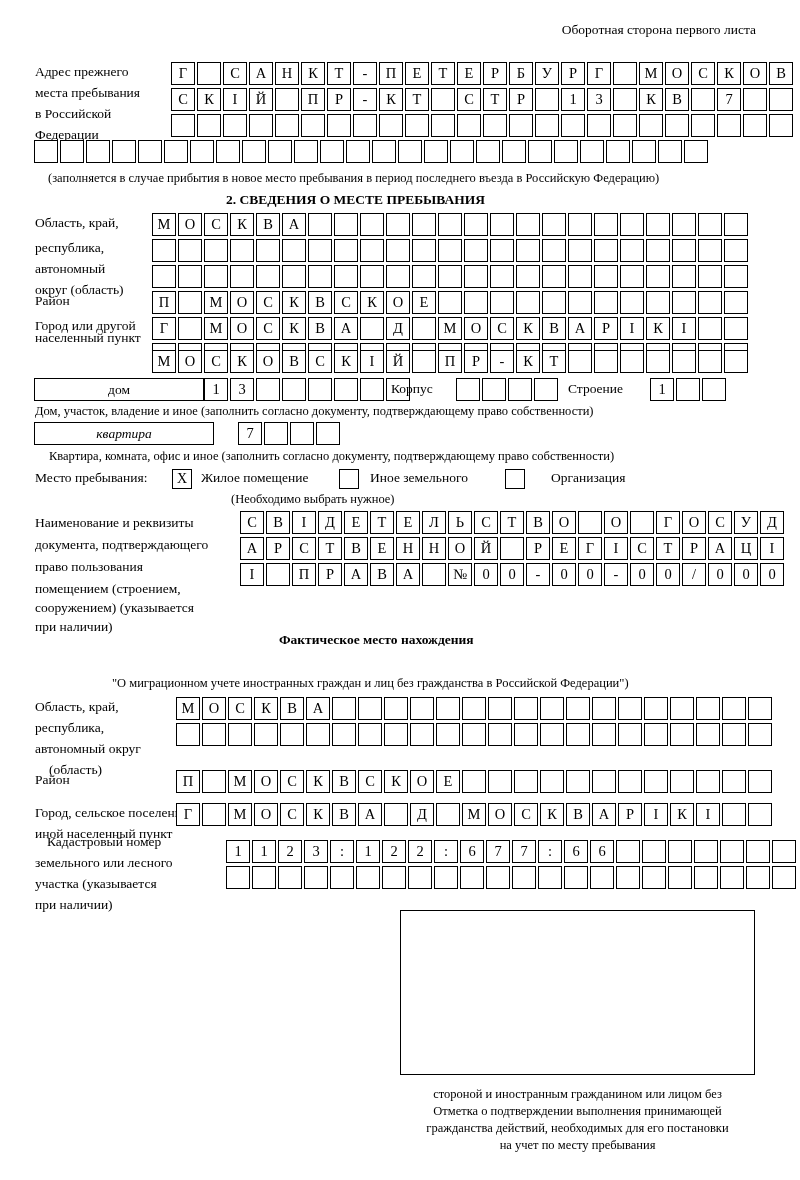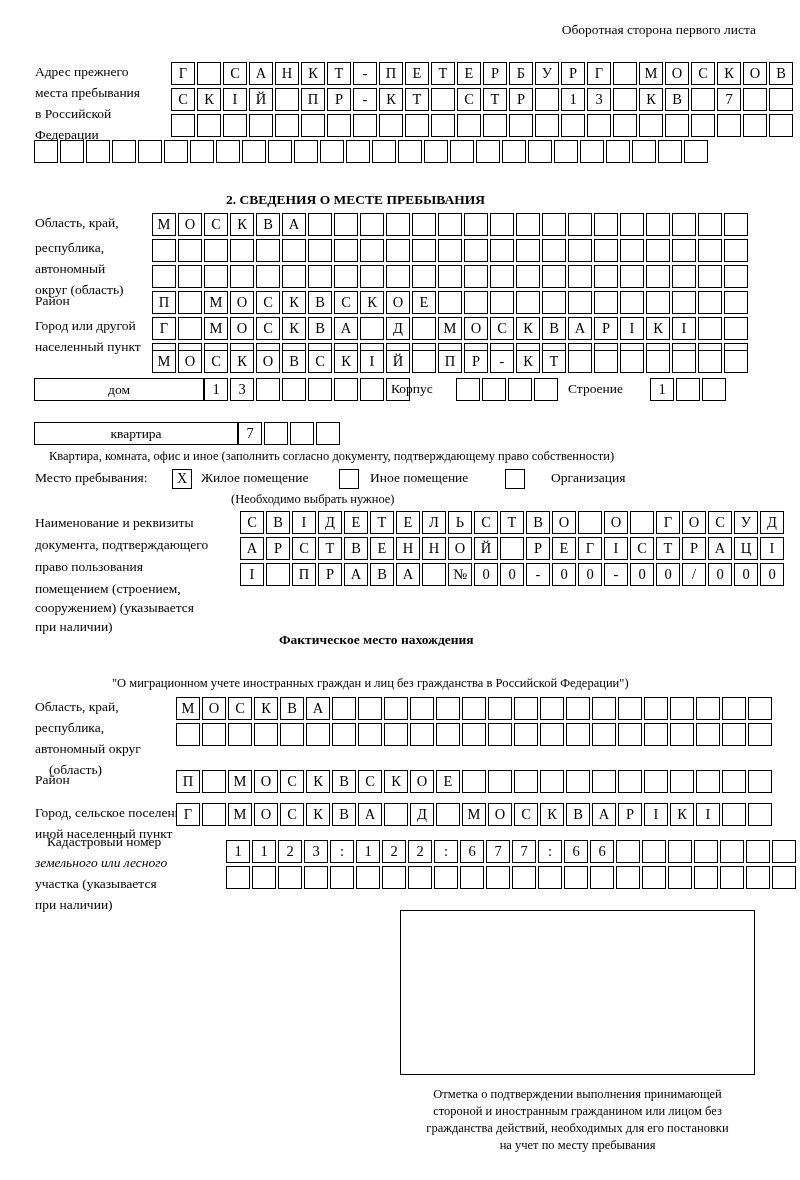--- a/index.html
+++ b/index.html
@@ -165,20 +165,21 @@
       <div class="cell"></div>
       <div class="cell"></div>
       <div class="cell"></div>
       <div class="cell"></div>
       <div class="cell"></div>
       <div class="cell"></div>
       <div class="cell"></div>
       <div class="cell"></div>
     </div>
 
+  <div class="t sm" style="left:48px;top:170px;">(заполняется в случае прибытия в новое место пребывания в период последнего въезда в Российскую Федерацию)</div>
 
   <div class="t bold" style="left:226px;top:192px;">2. СВЕДЕНИЯ О МЕСТЕ ПРЕБЫВАНИЯ</div>
 
   <div class="t" style="left:35px;top:215px;">Область, край,</div>
   <div class="t" style="left:35px;top:240px;">республика,</div>
   <div class="t" style="left:35px;top:261px;">автономный</div>
   <div class="t" style="left:35px;top:282px;">округ (область)</div>
 
   <div class="cells" id="s2-region-0" style="left:152px;top:213px;">
       <div class="cell">М</div>
@@ -277,21 +278,21 @@
       <div class="cell"></div>
       <div class="cell"></div>
       <div class="cell"></div>
       <div class="cell"></div>
       <div class="cell"></div>
       <div class="cell"></div>
       <div class="cell"></div>
     </div>
 
   <div class="t" style="left:35px;top:318px;">Город или другой</div>
-  <div class="t" style="left:35px;top:339px;">населенный пункт</div>
+  <div class="t" style="left:35px;top:330px;">населенный пункт</div>
   <div class="cells" id="s2-city-0" style="left:152px;top:317px;">
       <div class="cell">Г</div>
       <div class="cell"></div>
       <div class="cell">М</div>
       <div class="cell">О</div>
       <div class="cell">С</div>
       <div class="cell">К</div>
       <div class="cell">В</div>
       <div class="cell">А</div>
       <div class="cell"></div>
@@ -381,35 +382,36 @@
       <div class="cell"></div>
       <div class="cell"></div>
     </div>
   <div class="t" style="left:568px;top:381px;">Строение</div>
   <div class="cells" id="s2-stroenie" style="left:650px;top:378px;">
       <div class="cell">1</div>
       <div class="cell"></div>
       <div class="cell"></div>
     </div>
 
-
-  <div class="labelbox" style="left:34px;top:422px;width:204px;">квартира</div>
+  <div class="t sm" style="left:35px;top:403px;">Дом, участок, владение и иное (заполнить согласно документу, подтверждающему право собственности)</div>
+
+  <div class="labelbox" style="left:34px;top:422px;width:180px;font-style:italic;">квартира</div>
   <div class="cells" id="s2-flat" style="left:238px;top:422px;">
       <div class="cell">7</div>
       <div class="cell"></div>
       <div class="cell"></div>
       <div class="cell"></div>
     </div>
   <div class="t sm" style="left:49px;top:448px;">Квартира, комната, офис и иное (заполнить согласно документу, подтверждающему право собственности)</div>
 
   <div class="t" style="left:35px;top:470px;">Место пребывания:</div>
   <div class="chk" style="left:172px;top:469px;">X</div>
   <div class="t" style="left:201px;top:470px;">Жилое помещение</div>
   <div class="chk" style="left:339px;top:469px;"></div>
-  <div class="t" style="left:370px;top:470px;">Иное помещение</div>
+  <div class="t" style="left:370px;top:470px;">Иное земельного</div>
   <div class="chk" style="left:505px;top:469px;"></div>
   <div class="t" style="left:551px;top:470px;text-align:center;">Организация</div>
   <div class="t sm" style="left:231px;top:491px;">(Необходимо выбрать нужное)</div>
 
   <div class="t" style="left:35px;top:515px;">Наименование и реквизиты</div>
   <div class="t" style="left:35px;top:537px;">документа, подтверждающего</div>
   <div class="t" style="left:35px;top:559px;">право пользования</div>
   <div class="t" style="left:35px;top:581px;">помещением (строением,</div>
   <div class="t" style="left:35px;top:600px;">сооружением) (указывается</div>
   <div class="t" style="left:35px;top:619px;">при наличии)</div>
@@ -592,21 +594,21 @@
       <div class="cell">А</div>
       <div class="cell">Р</div>
       <div class="cell">І</div>
       <div class="cell">К</div>
       <div class="cell">І</div>
       <div class="cell"></div>
       <div class="cell"></div>
     </div>
 
   <div class="t" style="left:35px;top:834px;margin-left:12px;">Кадастровый номер</div>
-  <div class="t" style="left:35px;top:855px;font-style:italic;">земельного или лесного</div>
+  <div class="t" style="left:35px;top:855px;">земельного или лесного</div>
   <div class="t" style="left:35px;top:876px;">участка (указывается</div>
   <div class="t" style="left:35px;top:897px;">при наличии)</div>
 
   <div class="cells" id="al-cad-0" style="left:226px;top:840px;">
       <div class="cell">1</div>
       <div class="cell">1</div>
       <div class="cell">2</div>
       <div class="cell">3</div>
       <div class="cell">:</div>
       <div class="cell">1</div>
@@ -647,19 +649,19 @@
       <div class="cell"></div>
       <div class="cell"></div>
       <div class="cell"></div>
       <div class="cell"></div>
       <div class="cell"></div>
       <div class="cell"></div>
     </div>
 
   <div class="bigbox" style="left:400px;top:910px;width:355px;height:165px;"></div>
   <div class="footnote" style="left:395px;top:1086px;width:365px;">
+    <div>стороной и иностранным гражданином или лицом без</div>
     <div>Отметка о подтверждении выполнения принимающей</div>
-    <div>стороной и иностранным гражданином или лицом без</div>
     <div>гражданства действий, необходимых для его постановки</div>
     <div>на учет по месту пребывания</div>
   </div>
 
 </div>
 
 </body></html>

